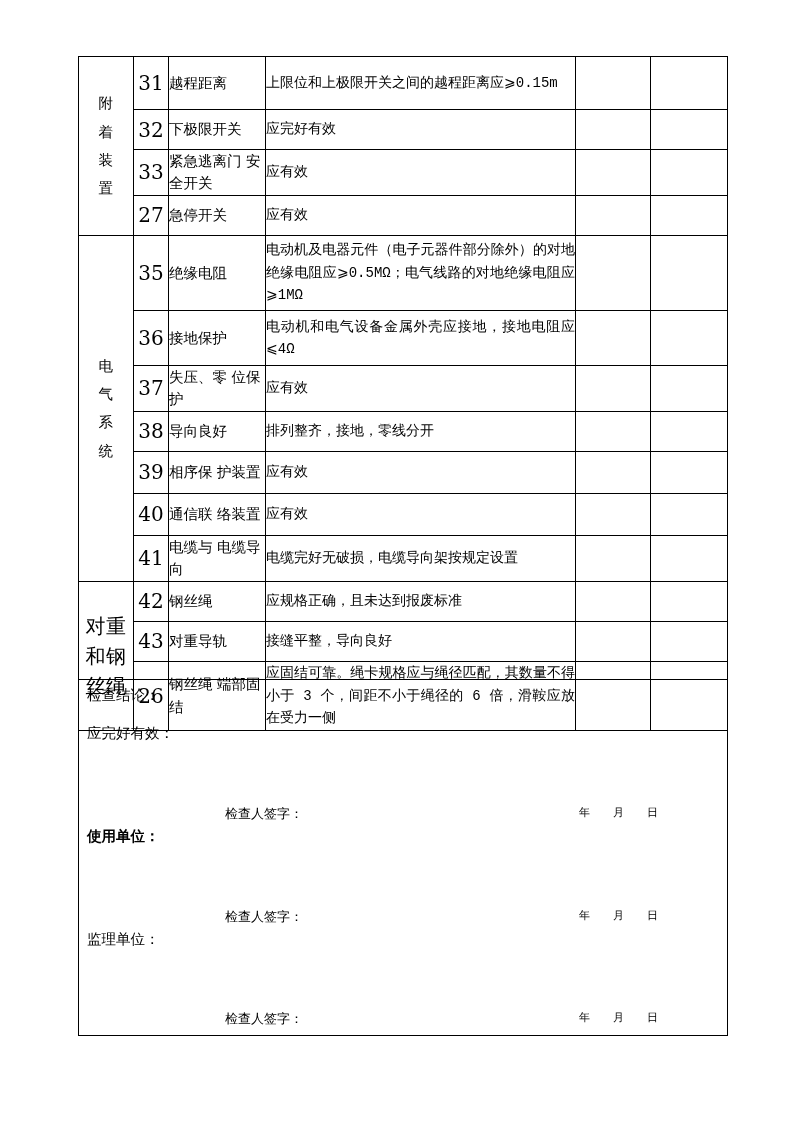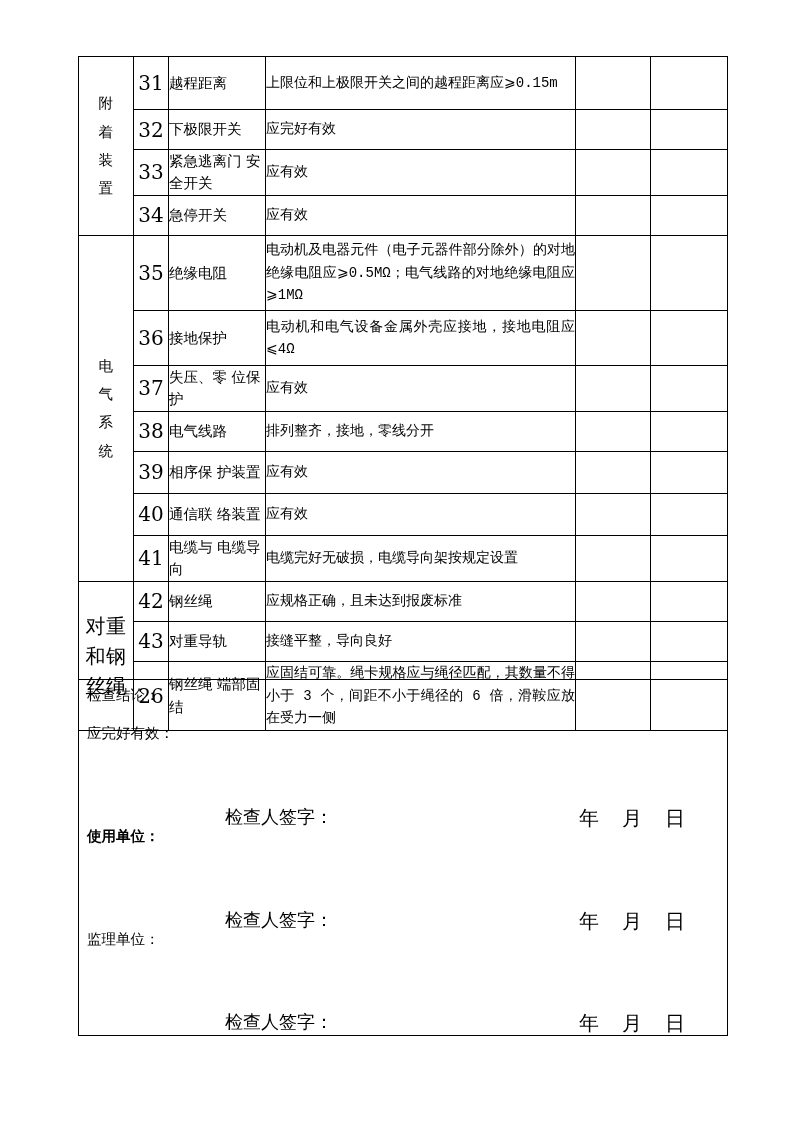--- a/index.html
+++ b/index.html
@@ -108,26 +108,26 @@
     box-sizing: border-box;
   }
   .conc-label {
     position: absolute;
     font-size: 14.5px;
     line-height: 1.3;
     white-space: nowrap;
   }
   .sig-label {
     position: absolute;
-    font-size: 18px;
+    font-size: 13px;
     white-space: nowrap;
   }
   .date-line {
     position: absolute;
-    font-size: 20px;
+    font-size: 11px;
     white-space: nowrap;
     letter-spacing: 1px;
   }
   .date-line span { display: inline-block; }
   .date-line .gap { width: 22px; }
 </style>
 </head>
 <body>
 
 <div class="page">
@@ -171,21 +171,21 @@
         <td class="no-cell">33</td>
         <td class="item-cell">
           <span class="ln">紧急逃离门</span>
           <span class="ln">安全开关</span>
         </td>
         <td class="desc-cell">应有效</td>
         <td class="blank-cell"></td>
         <td class="blank-cell"></td>
       </tr>
       <tr class="h-r34">
-        <td class="no-cell">34</td>
+        <td class="no-cell">27</td>
         <td class="item-cell">
           <span class="ln">急停开关</span>
         </td>
         <td class="desc-cell">应有效</td>
         <td class="blank-cell"></td>
         <td class="blank-cell"></td>
       </tr>
 
       <tr class="h-r35 sep-top">
         <td class="cat-cell" rowspan="7">
@@ -217,21 +217,21 @@
           <span class="ln">失压、零</span>
           <span class="ln">位保护</span>
         </td>
         <td class="desc-cell">应有效</td>
         <td class="blank-cell"></td>
         <td class="blank-cell"></td>
       </tr>
       <tr class="h-r38">
         <td class="no-cell">38</td>
         <td class="item-cell">
-          <span class="ln">电气线路</span>
+          <span class="ln">导向良好</span>
         </td>
         <td class="desc-cell">排列整齐，接地，零线分开</td>
         <td class="blank-cell"></td>
         <td class="blank-cell"></td>
       </tr>
       <tr class="h-r39">
         <td class="no-cell">39</td>
         <td class="item-cell">
           <span class="ln">相序保</span>
           <span class="ln">护装置</span>

